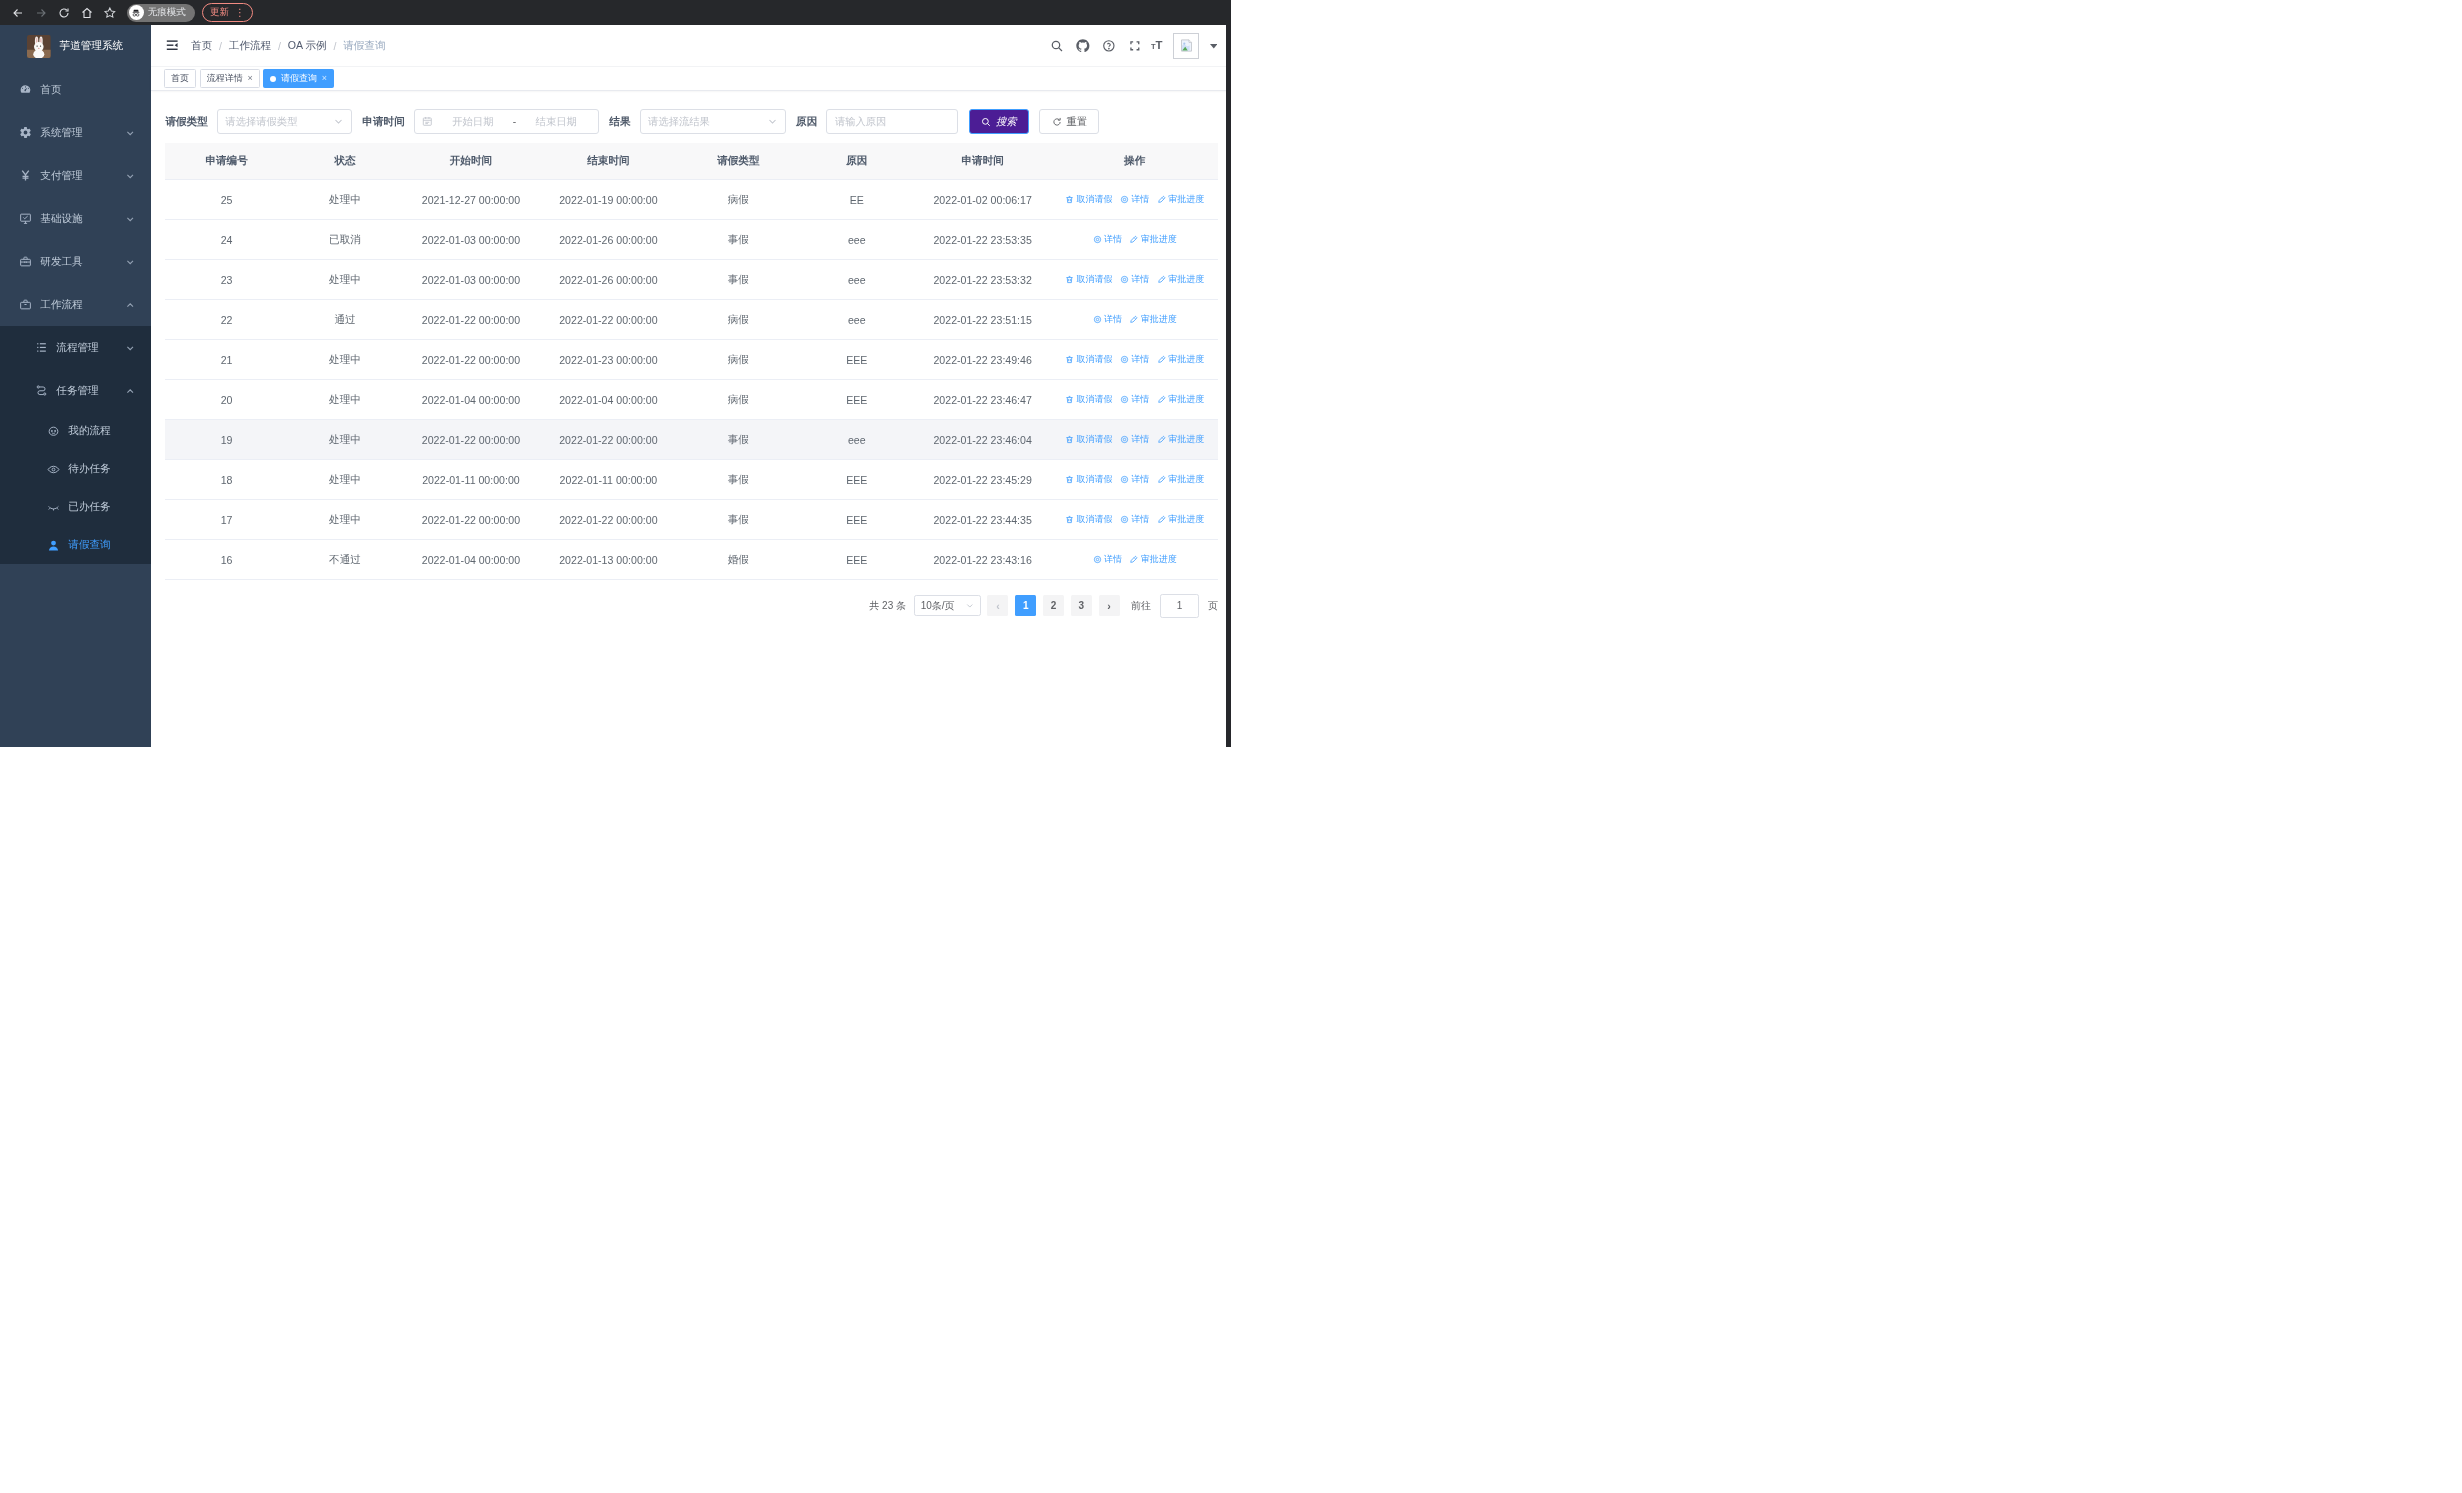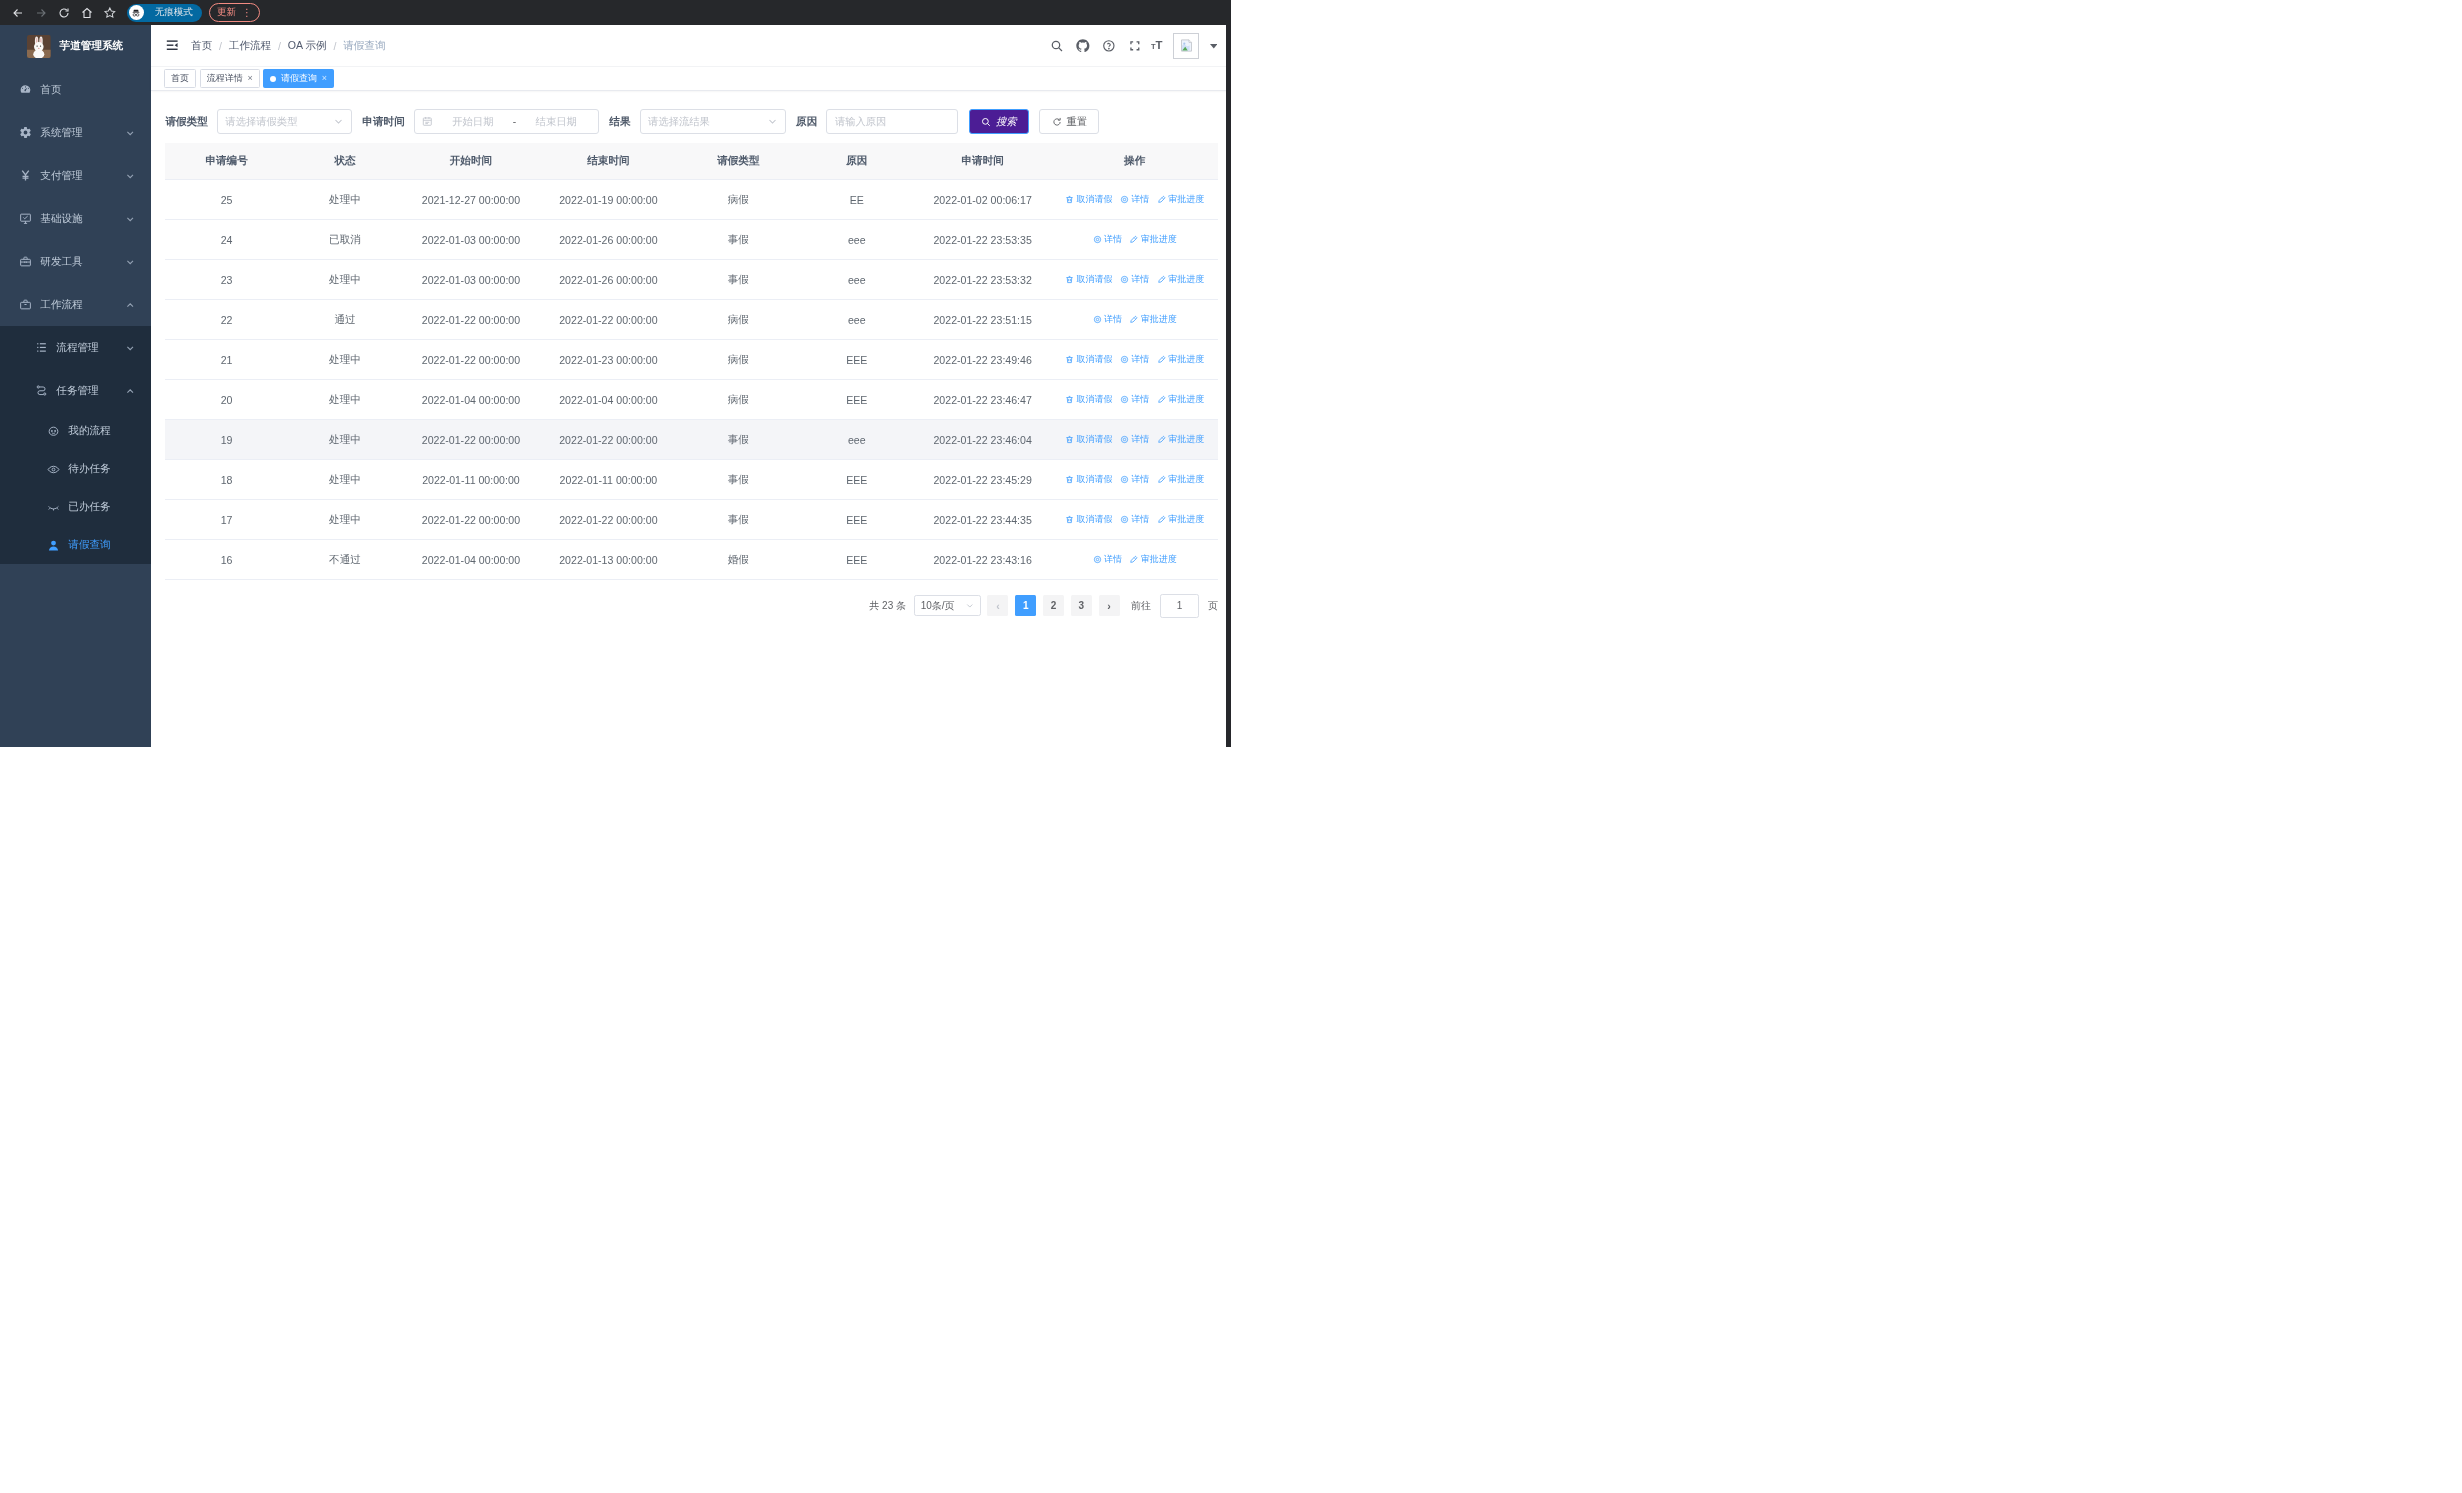--- a/index.html
+++ b/index.html
@@ -11,34 +11,34 @@
   .chrome .navbtn{width:20px;height:20px;display:flex;align-items:center;justify-content:center;color:#dfe1e5;flex:0 0 auto;cursor:pointer;}
   .chrome .navbtn.dim{color:#6b7075;}
   .chrome .navbtn svg{width:12px;height:12px;}
   .urlpill{flex:1;height:18px;margin:0 6px 0 4.6px;background:#1b1d21;border-radius:9px;display:flex;align-items:center;padding:0 9px;gap:5.3px;min-width:0;}
   .urlpill .warn{display:flex;align-items:center;gap:3.8px;color:#9aa0a6;font-size:9.5px;}
   .urlpill .warn svg{width:10px;height:10px;}
   .urlpill .sep{width:0.8px;height:10.6px;background:#3c4043;}
   .urlpill .url{font-size:9.5px;color:#e8eaed;white-space:nowrap;}
   .urlpill .url .path{color:#9aa0a6;}
   .chrome .star{color:#cfd2d6;}
-  .incog{height:18px;background:#0369a1;border-radius:9px;display:flex;align-items:center;gap:11px;padding:0 9px 0 1.5px;margin:0 4.6px;}
+  .incog{height:18px;background:#737373;border-radius:9px;display:flex;align-items:center;gap:4px;padding:0 9px 0 1.5px;margin:0 4.6px;}
   .incog .badge{width:15px;height:15px;border-radius:50%;background:#fff;display:flex;align-items:center;justify-content:center;color:#202124;}
   .incog .badge svg{width:10px;height:10px;}
   .incog .lbl{color:#e8eaed;font-size:9.5px;white-space:nowrap;}
   .updatebtn{display:flex;align-items:center;gap:6px;border:1.5px solid #f28b82;color:#f28b82;border-radius:10px;height:16.7px;padding:0 6.8px;font-size:9.5px;cursor:pointer;white-space:nowrap;}
   .updatebtn .dots{font-size:10px;letter-spacing:0;}
   
   .app{display:flex;height:722px;}
   .scroll-strip{position:absolute;top:25px;right:0;width:4.6px;bottom:0;background:#26272b;z-index:60;}
   
   .sidebar{width:151px;background:#304156;flex:0 0 auto;display:flex;flex-direction:column;overflow:hidden;}
   .logo-row{height:38px;display:flex;align-items:center;gap:9px;padding-left:27px;margin-top:2.3px;}
   .logo-row .logo{width:23.6px;height:23.6px;border-radius:2.3px;overflow:hidden;flex:0 0 auto;}
-  .logo-row .app-title{color:#fff;font-size:10.6px;font-weight:bold;white-space:nowrap;}
+  .logo-row .app-title{color:#fff;font-size:10.6px;font-weight:normal;white-space:nowrap;}
   .menu{margin-top:3px;}
   .menu-item{position:relative;display:flex;align-items:center;color:#bfcbd9;font-size:10.6px;cursor:pointer;}
   .menu-item .mi-icon{display:flex;align-items:center;justify-content:center;width:13.7px;height:13.7px;margin-right:7.6px;color:#a8b5c7;}
   .menu-item .mi-icon svg{width:13px;height:13px;}
   .menu-item .mi-chevron{position:absolute;right:16.7px;color:#93a1b3;display:flex;}
   .menu-item .mi-chevron svg{width:8.4px;height:8.4px;}
   .menu-item.lvl1{height:43px;padding-left:19px;}
   .menu-item.lvl2{height:43px;padding-left:35px;}
   .menu-item.lvl3{height:38px;padding-left:47px;}
   .menu-item.dark{background:#1f2d3d;}

